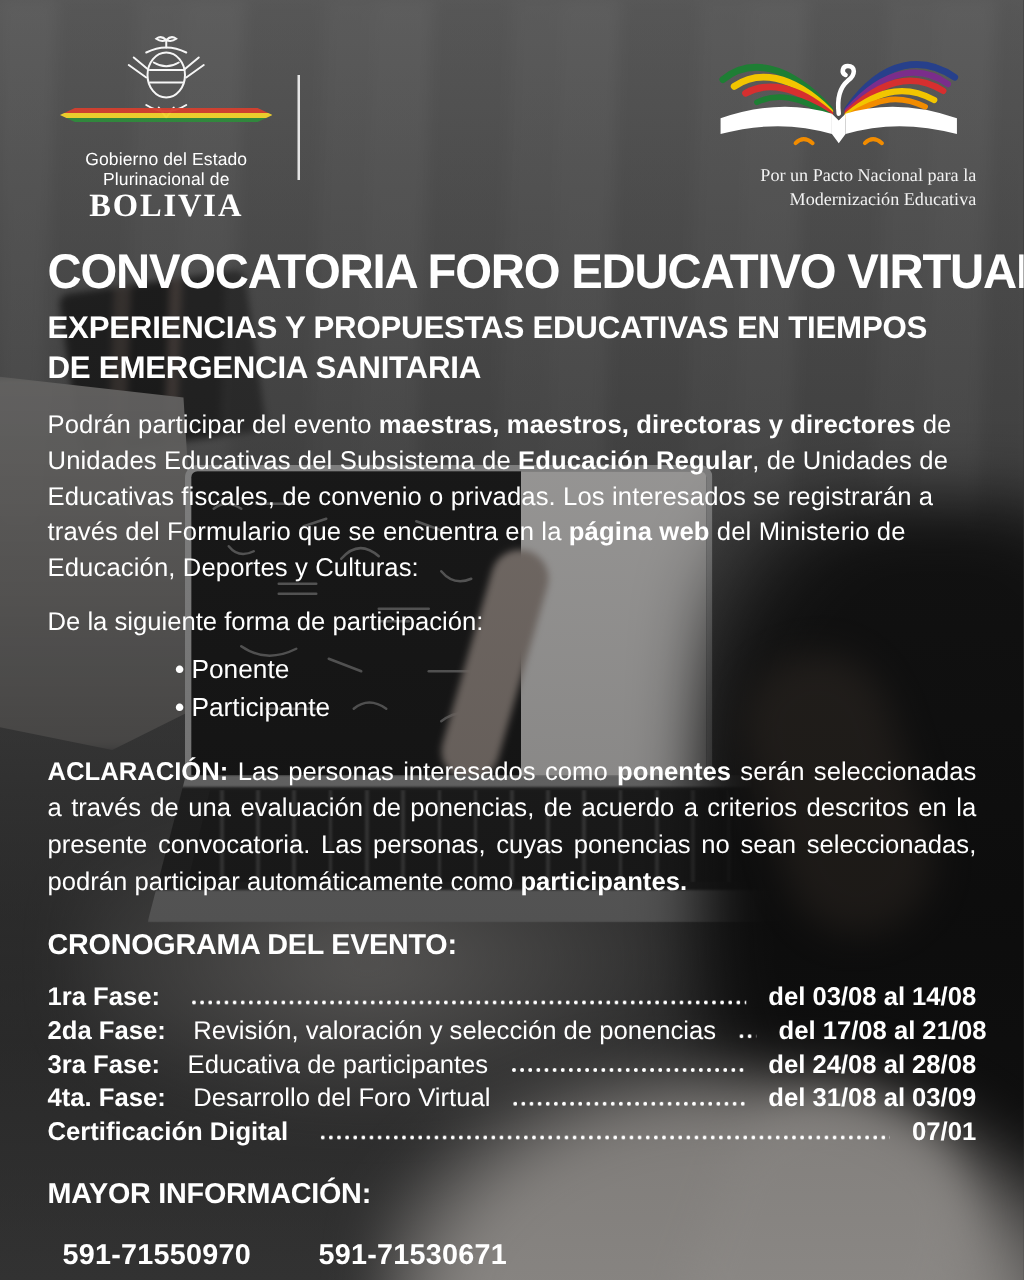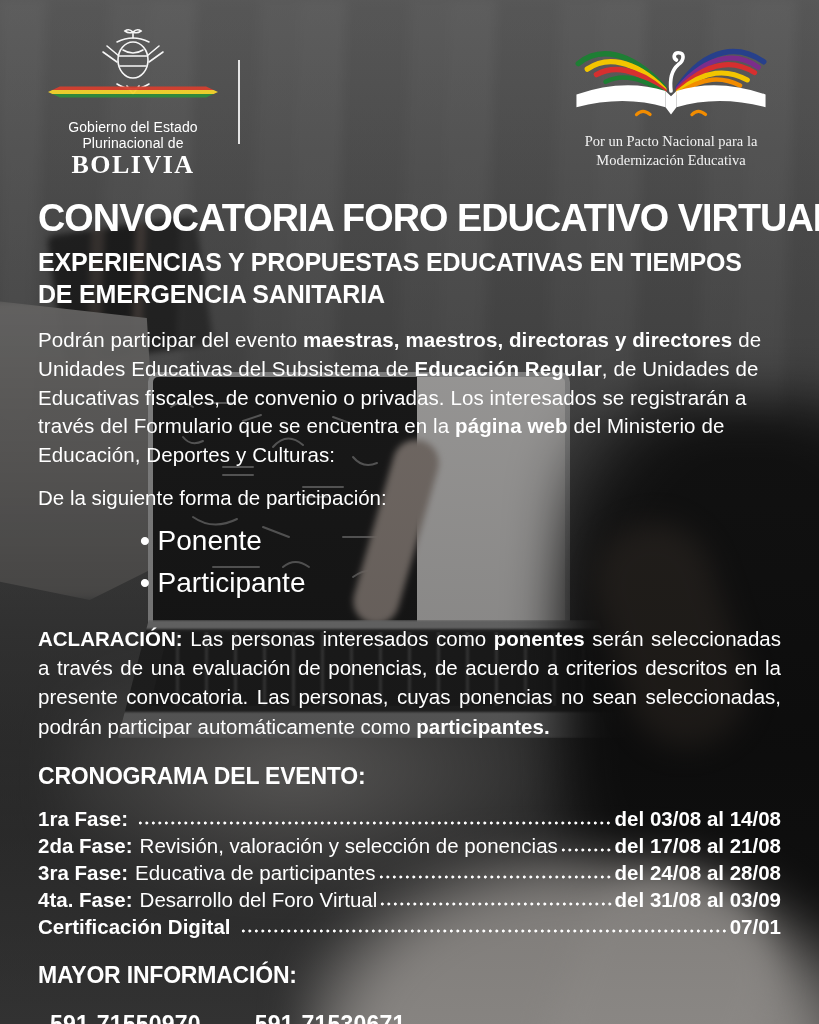--- a/index.html
+++ b/index.html
@@ -50,37 +50,37 @@
   .gov{width:190px;text-align:center;flex:none;}
   .gov .crest{display:block;margin:0 auto -14px;}
   .band{position:relative;width:170px;height:12px;margin:0 auto;
     background:linear-gradient(180deg,#d43f2e 0 34%,#f3d32b 34% 67%,#2f8a3c 67% 100%);
     clip-path:polygon(0 50%,7% 4%,93% 4%,100% 50%,93% 96%,7% 96%);opacity:.95;}
   .gov-pre{font-family:Liberation Sans, sans-serif;font-size:14px;margin-top:21px;letter-spacing:.1px;}
   .gov-name{font-family:"Liberation Serif",serif;font-size:26px;font-weight:bold;letter-spacing:1.5px;line-height:1.05;}
   .vline{width:1.5px;height:84px;background:rgba(255,255,255,.85);margin:0 18px 0 10px;flex:none;}
   .ministry{font-family:"Liberation Serif",serif;font-size:30px;line-height:1.12;font-weight:400;letter-spacing:.2px;}
   .hdr-spacer{flex:1;}
-  .pact{width:220px;flex:none;text-align:center;}
+  .pact{width:220px;flex:none;text-align:right;}
   .pact-text{font-family:"Liberation Serif",serif;font-size:14.5px;line-height:1.3;margin-top:6px;color:#f2f2f2;}
   h1.title{margin:20px 0 0;font-size:39px;line-height:1.0;font-weight:bold;letter-spacing:-1px;
     transform:scaleX(.97);transform-origin:left center;white-space:nowrap;}
   h2.subtitle{margin:10px 0 0;font-size:25px;line-height:1.26;font-weight:bold;max-width:705px;letter-spacing:-.2px;}
   p.intro{margin:16px 0 0;font-size:20.5px;line-height:1.4;max-width:748px;letter-spacing:.1px;}
   .website{display:block;text-align:center;font-size:30px;font-weight:bold;margin:16px auto 0;
     color:#fff;text-decoration:none;letter-spacing:.3px;}
   .part-label{margin:16px 0 0;font-size:20.5px;}
   ul.part{list-style:none;margin:10px 0 0;padding:0 0 0 102px;}
-  ul.part li{font-size:28px;line-height:1.5;}
+  ul.part li{font-size:21px;line-height:1.5;}
   ul.part li::before{content:"• ";font-weight:bold;}
   p.aclar{margin:20px 0 0;font-size:20.5px;line-height:1.43;text-align:justify;max-width:748px;}
   b{font-weight:bold;}
   h3.sec{margin:22px 0 0;font-size:23px;font-weight:bold;letter-spacing:-.2px;}
   .cron{margin-top:15px;}
-  .cr-row{display:flex;align-items:baseline;font-size:20.5px;line-height:1.32;white-space:nowrap;}
+  .cr-row{display:flex;align-items:baseline;font-size:20.5px;line-height:1.32;white-space:nowrap;gap:15px;}
   .cr-label{font-weight:bold;margin-right:7px;}
   .dots{flex:1;min-width:14px;align-self:flex-end;height:6px;margin:0 3px 6px 3px;
     background-image:radial-gradient(circle at 2.2px 3px,#fff 1.35px,rgba(255,255,255,0) 1.75px);
     background-size:6.5px 6px;background-repeat:repeat-x;}
   .cr-date{font-weight:bold;}
   .contacts{display:flex;align-items:center;margin-top:22px;}
   .contact{display:flex;align-items:center;}
   .contact .txt{margin-left:12px;text-align:center;}
   .c-num{font-size:23px;font-weight:bold;letter-spacing:.2px;}
   .gap1{width:42px;}.gap2{flex:1;}

